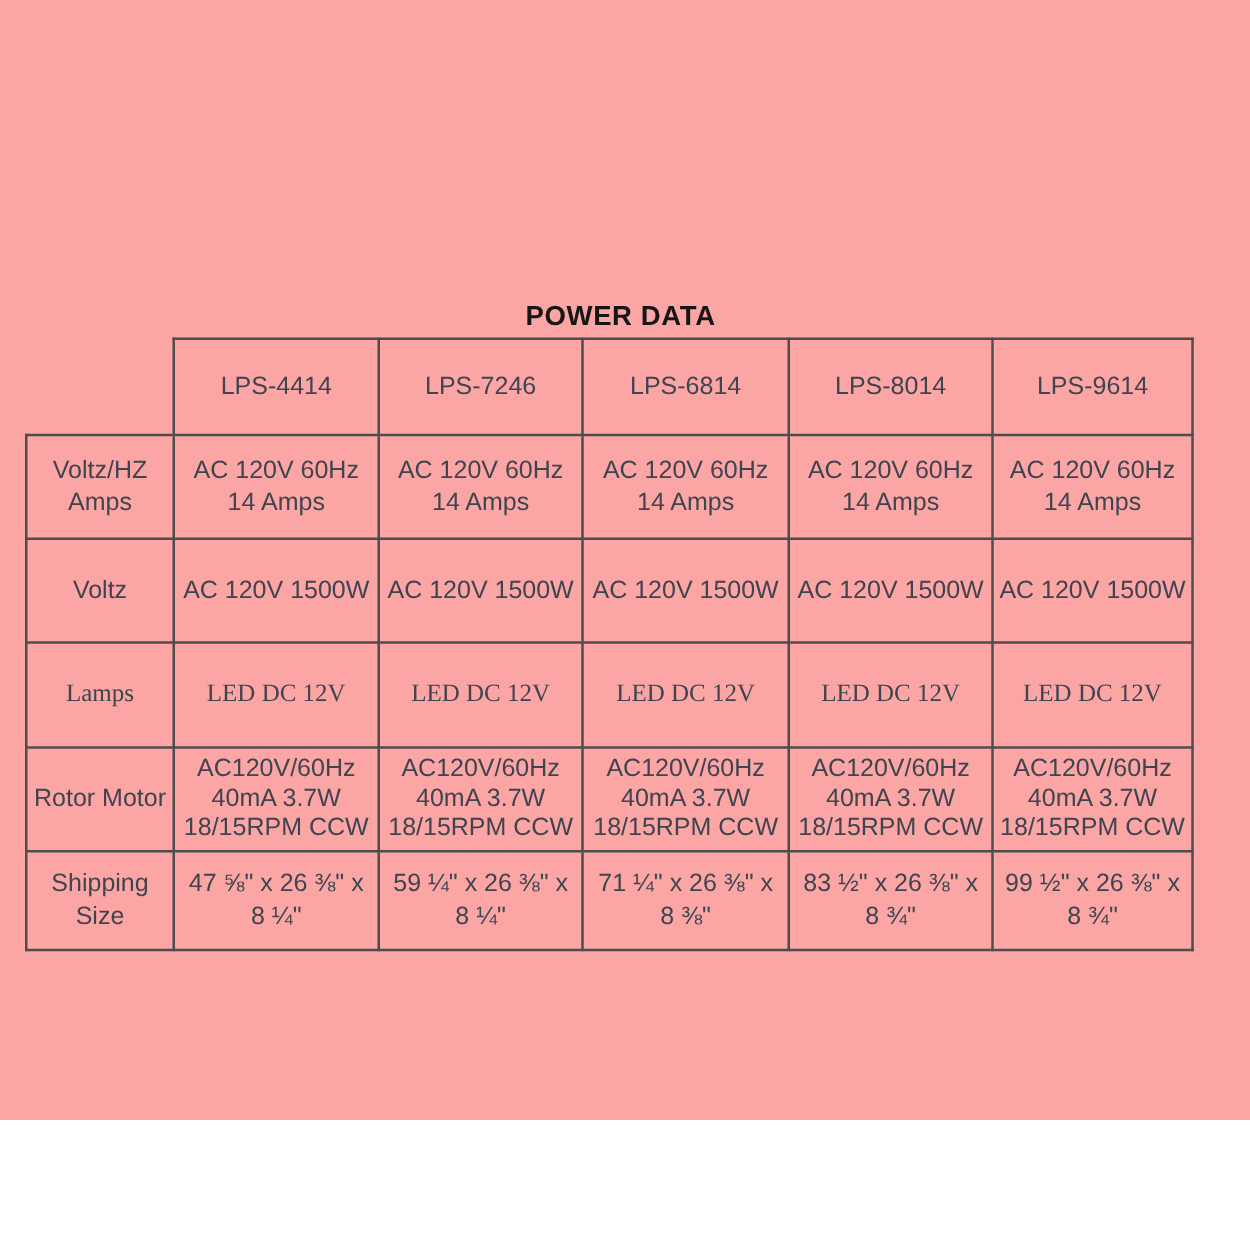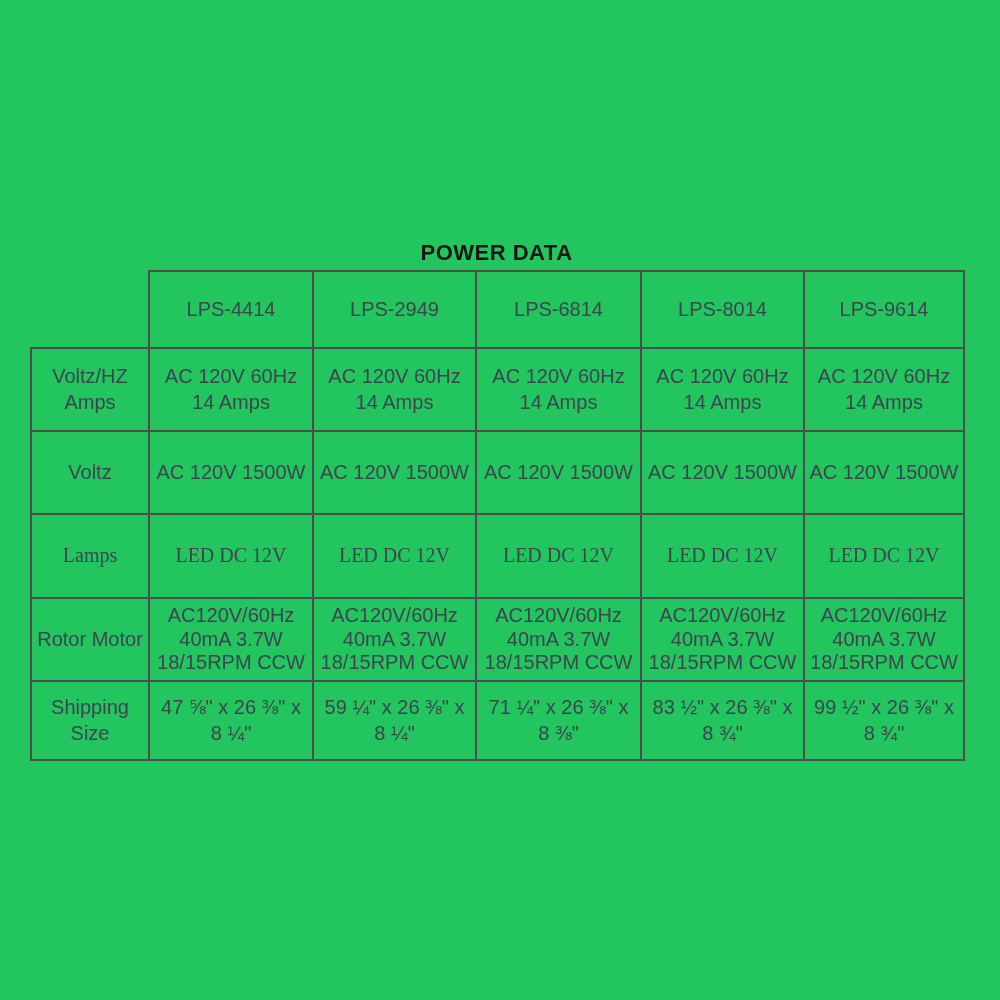--- a/index.html
+++ b/index.html
@@ -6,38 +6,38 @@
     margin: 0;
     padding: 0;
     background: #ffffff;
     width: 1000px;
     height: 1000px;
     font-family: "Liberation Sans", "DejaVu Sans", sans-serif;
   }
   .page {
     position: relative;
     width: 1000px;
-    height: 1000px;
-    background: #22c55e;
+    height: 896px;
+    background: #fca5a5;
     overflow: hidden;
   }
   .table-title {
     position: absolute;
     left: 30px;
     top: 240px;
     width: 933px;
     text-align: center;
     font-size: 22px;
     font-weight: bold;
     letter-spacing: 0.5px;
     color: #161616;
   }
   table.power-table {
     position: absolute;
-    left: 30px;
+    left: 20px;
     top: 270px;
     width: 933px;
     border-collapse: collapse;
     table-layout: fixed;
   }
   table.power-table th,
   table.power-table td {
     border: 2px solid #4d4d4d;
     text-align: center;
     vertical-align: middle;
@@ -75,21 +75,21 @@
       <col style="width:163px">
       <col style="width:165px">
       <col style="width:163px">
       <col style="width:160px">
     </colgroup>
 
     <tbody>
         <tr class="header-row">
       <td class="corner"></td>
       <th>LPS-4414</th>
-      <th>LPS-2949</th>
+      <th>LPS-7246</th>
       <th>LPS-6814</th>
       <th>LPS-8014</th>
       <th>LPS-9614</th>
     </tr>
 
     <tr class="row-voltz">
       <th>Voltz/HZ
 Amps</th>
       <td>AC 120V 60Hz
 14 Amps</td>

